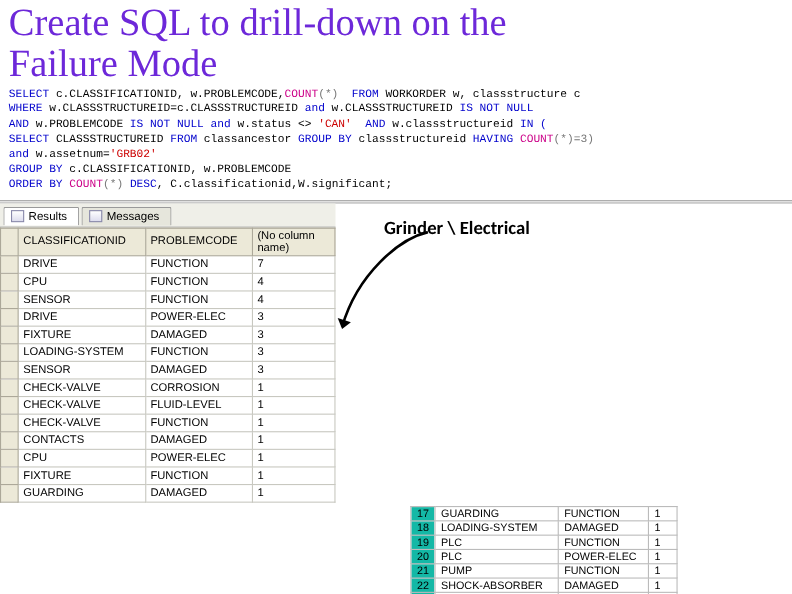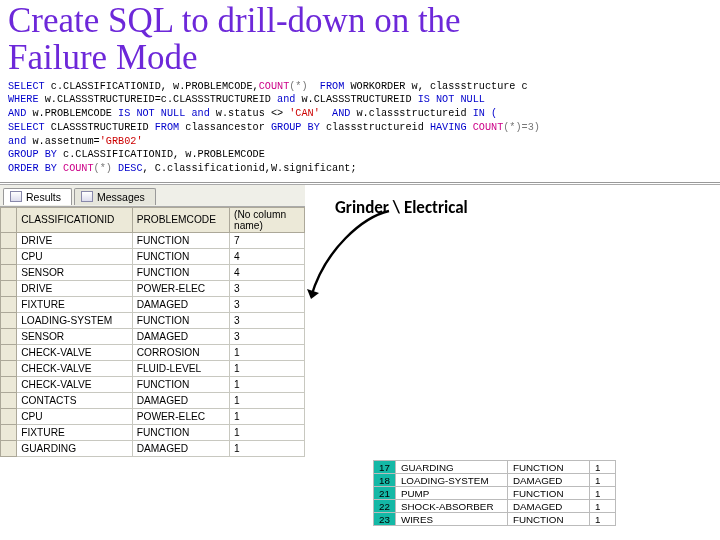--- a/index.html
+++ b/index.html
@@ -101,21 +101,21 @@
 
   .right-col {
     position: relative;
     flex: 1;
     padding: 6px 8px 0 6px;
   }
   .annot-top {
     font-family: Calibri, Arial, sans-serif;
     font-size: 17px;
     color: #000;
-    margin: 6px 0 8px 24px;
+    margin: 6px 0 8px 38px;
     font-weight: bold;
   }
   .annot-main {
     font-family: Calibri, Arial, sans-serif;
     font-size: 19px;
     color: #c00000;
     font-weight: bold;
     line-height: 1.2;
     margin-left: 84px;
     margin-top: 12px;
@@ -288,20 +288,32 @@
         <td class="c2">FUNCTION</td>
         <td class="c3">1</td>
       </tr>
       <tr>
         <td class="rh">18</td>
         <td class="c1">LOADING-SYSTEM</td>
         <td class="c2">DAMAGED</td>
         <td class="c3">1</td>
       </tr>
       <tr>
+        <td class="rh">19</td>
+        <td class="c1">PLC</td>
+        <td class="c2">FUNCTION</td>
+        <td class="c3">1</td>
+      </tr>
+      <tr>
+        <td class="rh">20</td>
+        <td class="c1">PLC</td>
+        <td class="c2">POWER-ELEC</td>
+        <td class="c3">1</td>
+      </tr>
+      <tr>
         <td class="rh">21</td>
         <td class="c1">PUMP</td>
         <td class="c2">FUNCTION</td>
         <td class="c3">1</td>
       </tr>
       <tr>
         <td class="rh">22</td>
         <td class="c1">SHOCK-ABSORBER</td>
         <td class="c2">DAMAGED</td>
         <td class="c3">1</td>

